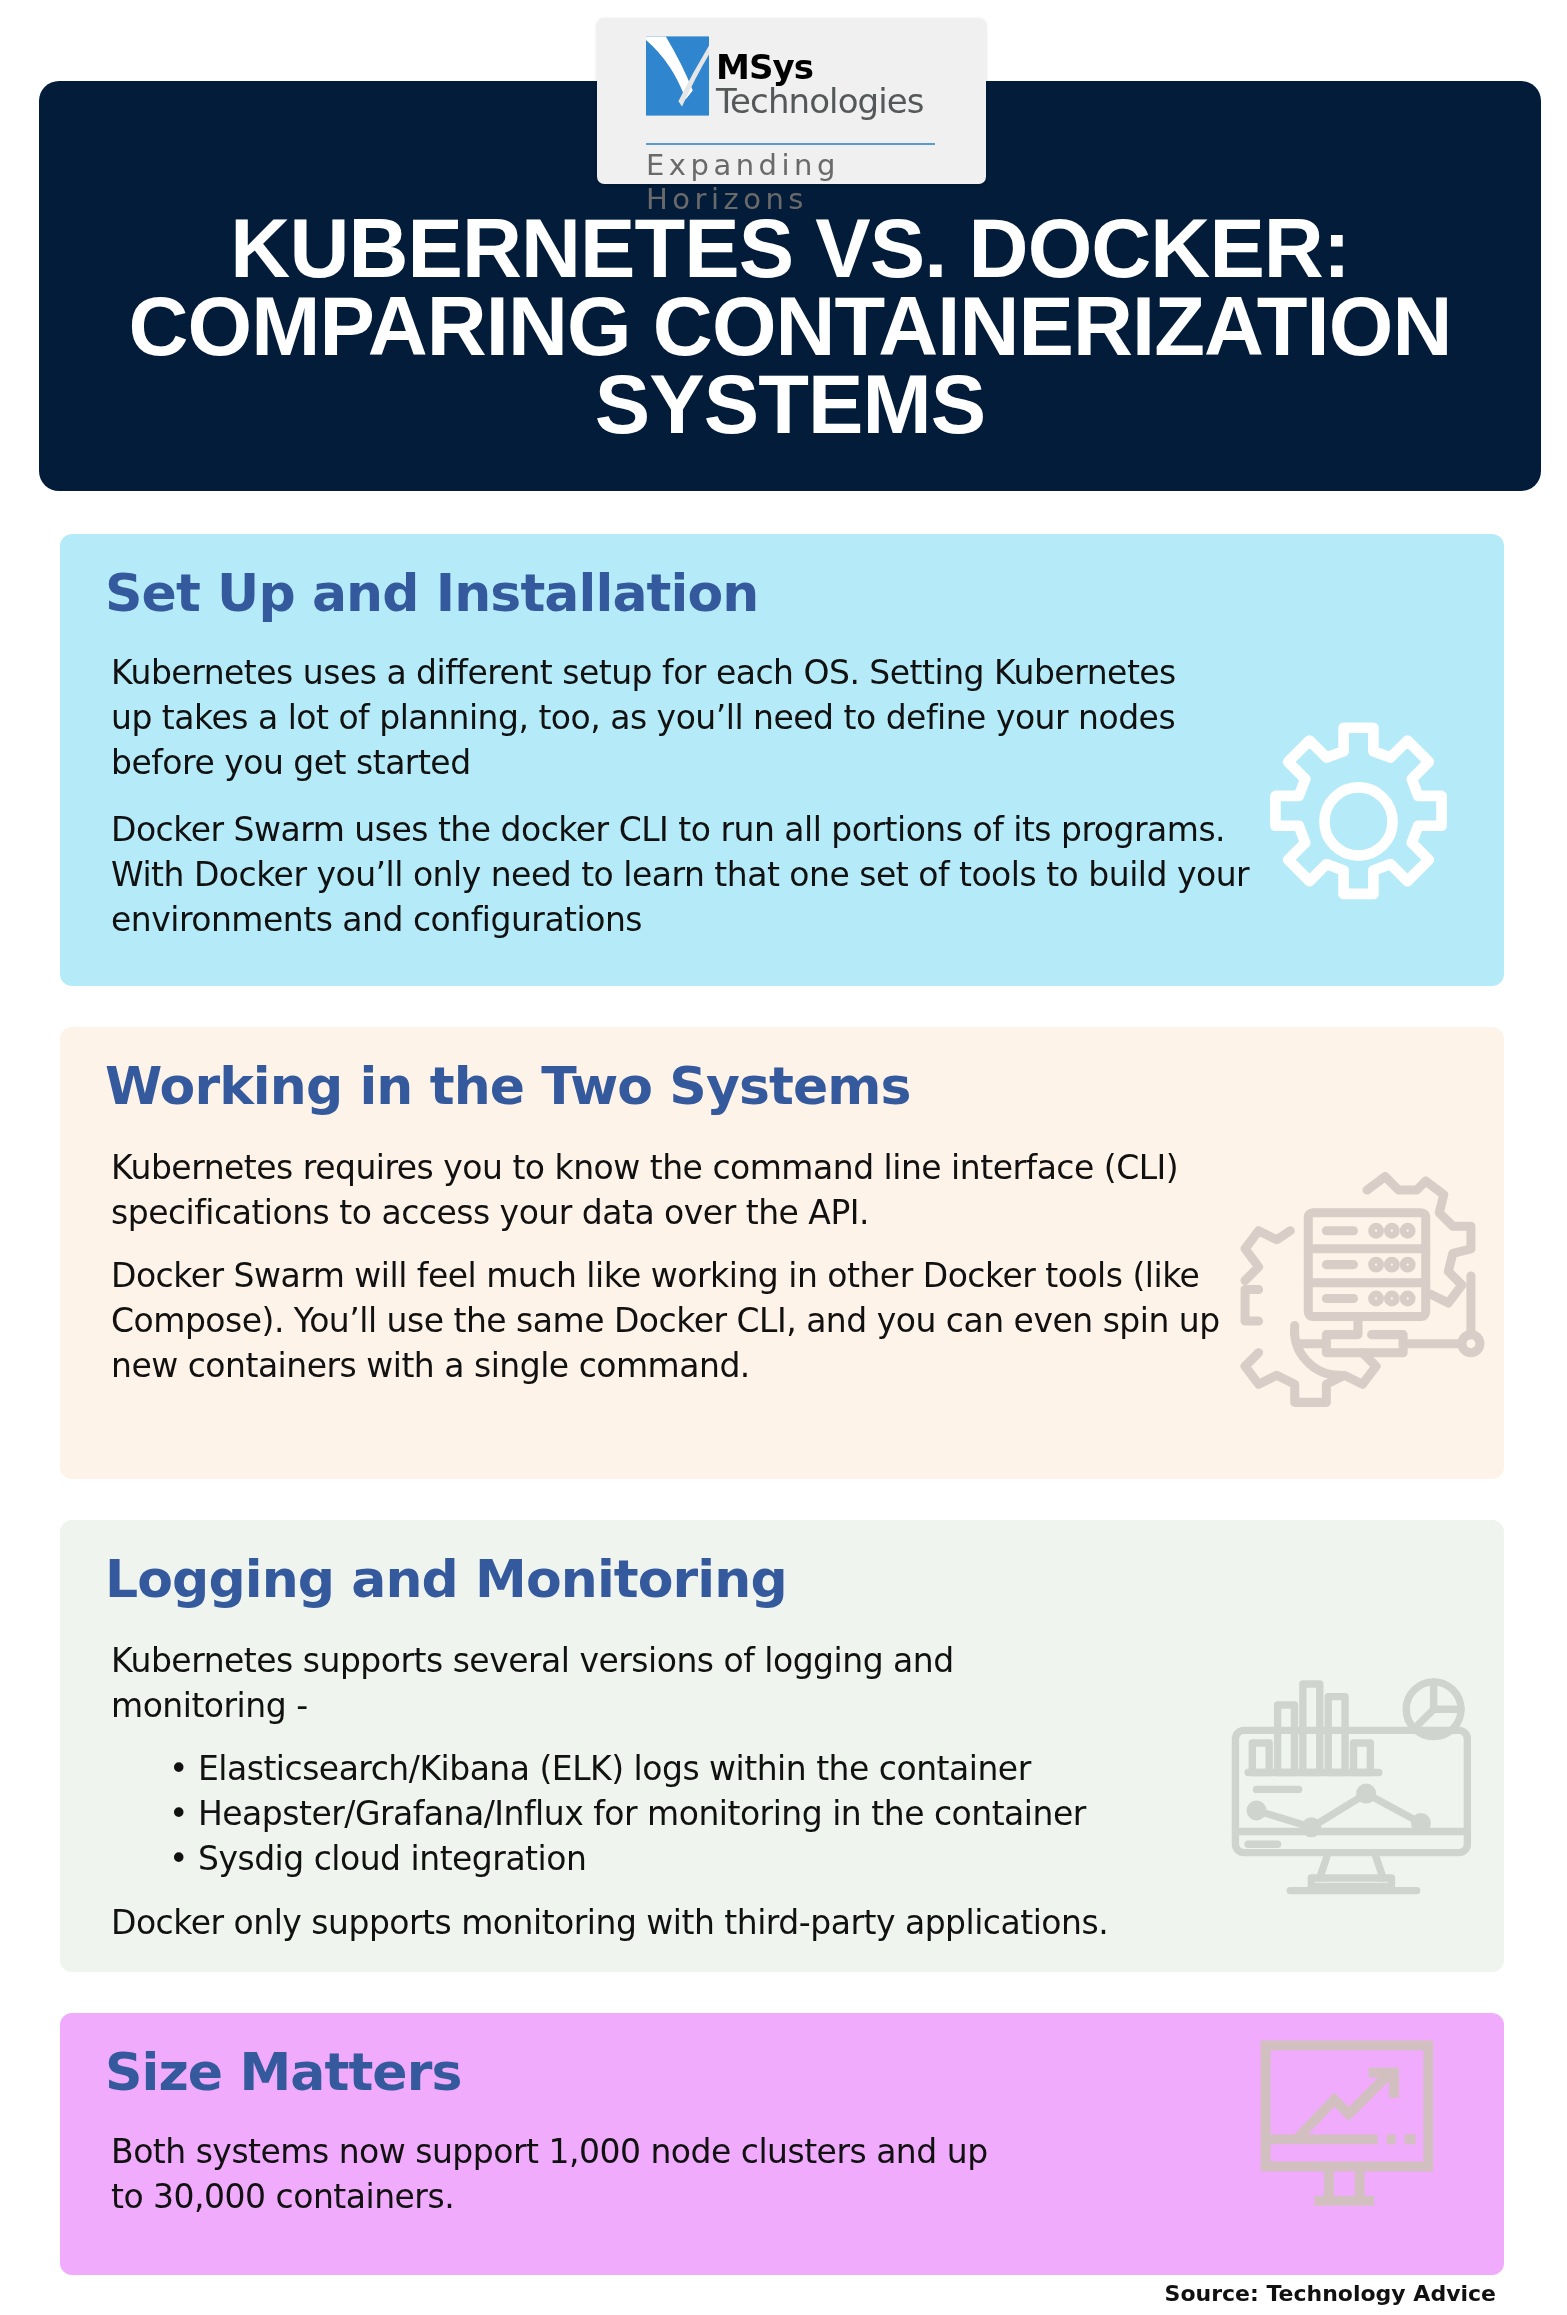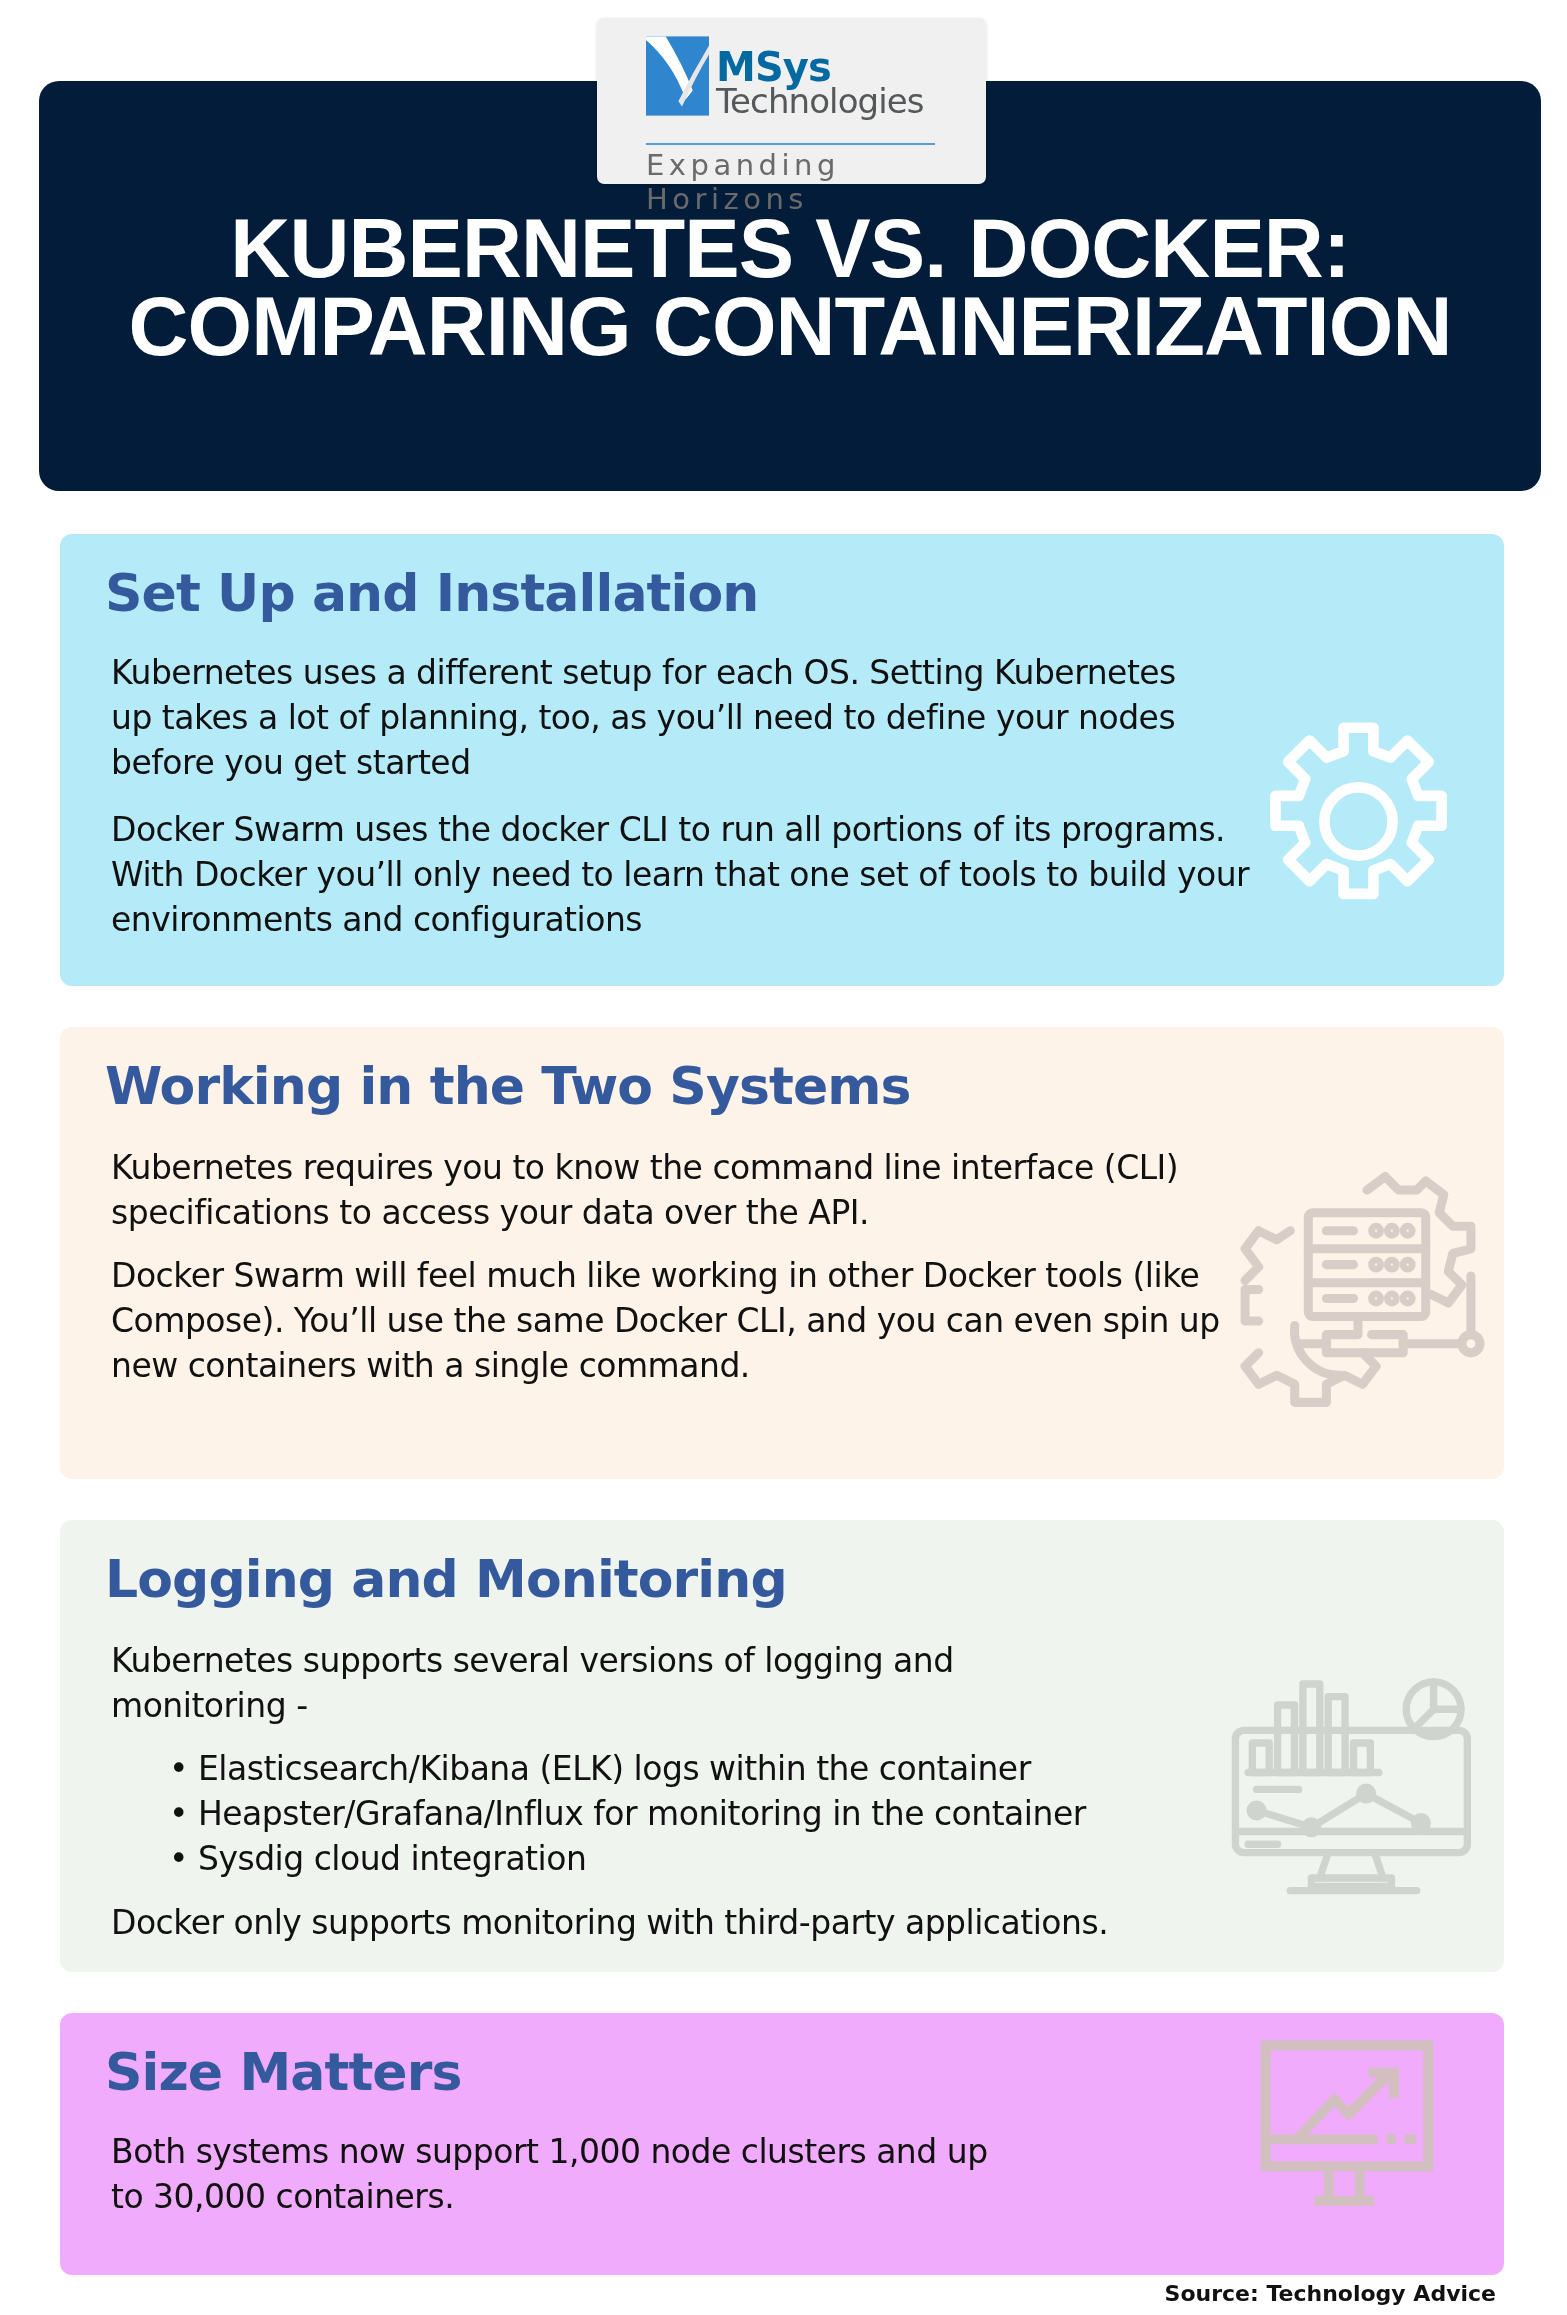--- a/index.html
+++ b/index.html
@@ -1,20 +1,20 @@
 <!DOCTYPE html>
 <html style="font-size:14.5px"><head>
 <meta charset="utf-8">
 <style>
   html,body{margin:0;padding:0;background:#ffffff;}
   body{width:1568px;height:2316px;position:relative;overflow:hidden;font-family:"DejaVu Sans",sans-serif;}
   .header{position:absolute;left:39px;top:81px;width:1502px;height:410px;background:#021c3a;border-radius:20px;}
   .logo-box{position:absolute;left:597px;top:18px;width:389px;height:166px;background:#f0f0f1;border-radius:7.2px;box-shadow:0 1.8px 3.6px rgba(0,0,0,0.15);}
   .logo-mark{position:absolute;left:49px;top:18px;width:63px;height:80px;}
-  .logo-name1{position:absolute;left:119px;top:31px;font-size:40px;color:#0369a1;font-weight:bold;line-height:36px;letter-spacing:-0.9px;}
+  .logo-name1{position:absolute;left:119px;top:31px;font-size:34px;color:#000000;font-weight:bold;line-height:36px;letter-spacing:-0.9px;}
   .logo-name2{position:absolute;left:119px;top:63px;font-size:34px;color:#555859;line-height:40px;letter-spacing:-0.9px;}
   .logo-rule{position:absolute;left:49px;top:125px;width:289px;height:1.8px;background:#5a9bd6;}
   .logo-tag{position:absolute;left:49px;top:130px;font-size:29px;color:#6a6a6a;letter-spacing:4.5px;}
   .title{position:absolute;left:39px;top:210px;width:1502px;text-align:center;color:#ffffff;font-family:"Liberation Sans",sans-serif;font-weight:bold;font-size:83px;line-height:78px;letter-spacing:-0.9px;}
   .card{position:absolute;left:60px;width:1444px;border-radius:12px;}
   .card h2{position:absolute;left:45px;margin:0;font-family:"DejaVu Sans",sans-serif;font-weight:bold;font-size:52px;color:#34599c;letter-spacing:-0.9px;}
   .card p{position:absolute;left:51px;margin:0;font-size:33px;line-height:45px;color:#111;letter-spacing:-0.5px;}
   .card ul{position:absolute;left:109px;margin:0;padding:0;list-style:none;font-size:33px;line-height:45px;color:#111;letter-spacing:-0.5px;}
   .card ul li::before{content:"• ";}
   .icon{position:absolute;}
@@ -33,20 +33,21 @@
   </svg>
   <div class="logo-name1">MSys</div>
   <div class="logo-name2">Technologies</div>
   <div class="logo-rule"></div>
   <div class="logo-tag">Expanding Horizons</div>
 </div>
 
 <div class="title">
   <div>KUBERNETES VS. DOCKER:</div>
   <div>COMPARING CONTAINERIZATION</div>
+  <div>SYSTEMS</div>
 </div>
 
 <div class="card" style="top:534px;height:452px;background:#b5ebf8;">
   <h2 style="top:29px;">Set Up and Installation</h2>
   <p style="top:116px;width:1104px;">Kubernetes uses a different setup for each OS. Setting Kubernetes up takes a lot of planning, too, as you’ll need to define your nodes before you get started</p>
   <p style="top:273px;width:1140px;">Docker Swarm uses the docker CLI to run all portions of its programs. With Docker you’ll only need to learn that one set of tools to build your environments and configurations</p>
   <svg class="icon" style="left:1192px;top:181px;" width="213" height="213" viewBox="0 0 100 100">
     <path d="M43 6 h14 v11 l8 3 8-8 10 10-8 8 3 8 h11 v14 h-11 l-3 8 8 8-10 10-8-8-8 3 v11 h-14 v-11 l-8-3-8 8-10-10 8-8-3-8 h-11 v-14 h11 l3-8-8-8 10-10 8 8 8-3 z" fill="none" stroke="#ffffff" stroke-width="5" stroke-linejoin="round"></path>
     <circle cx="50" cy="50" r="16" fill="none" stroke="#ffffff" stroke-width="5"></circle>
   </svg>

